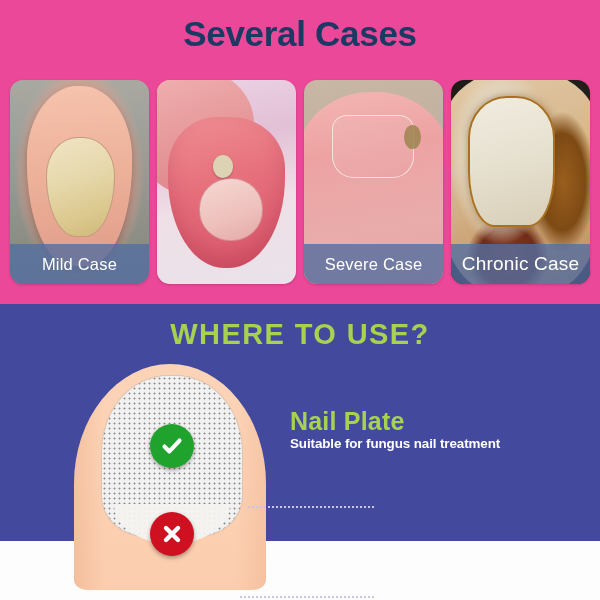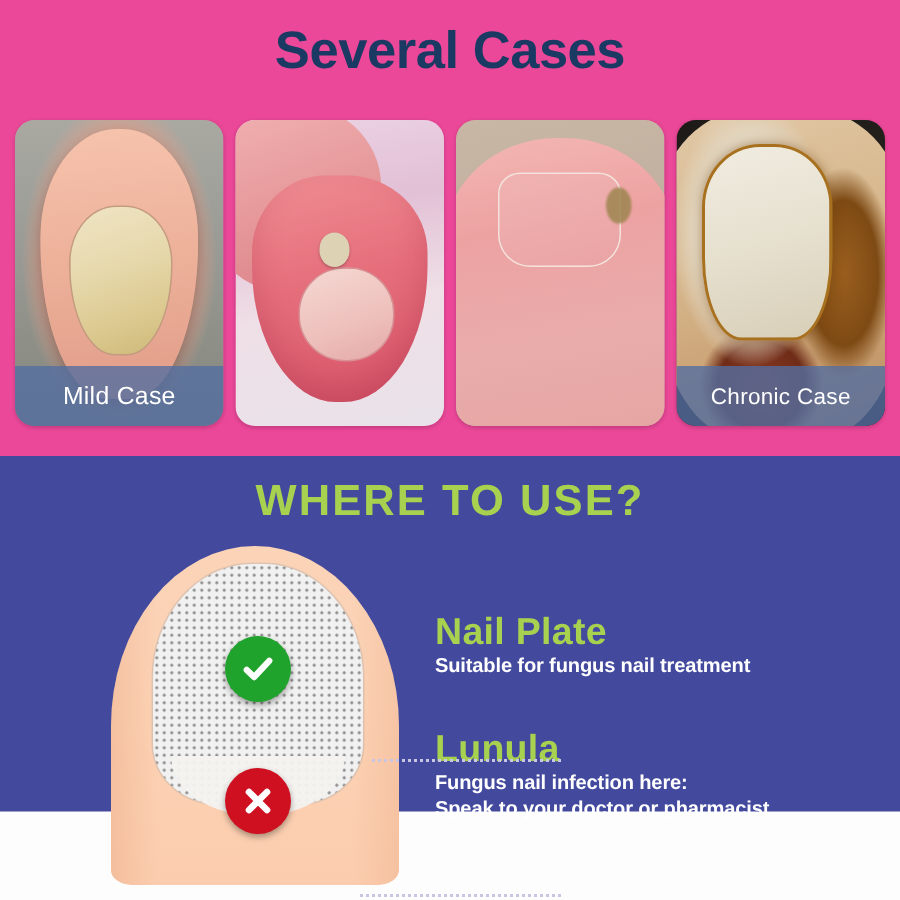--- a/index.html
+++ b/index.html
@@ -25,21 +25,21 @@
   }
   .photo{position:absolute;inset:0;}
   .caption{
     position:absolute;left:0;right:0;bottom:0;height:40px;
     background:rgba(84,110,160,.80);
     color:#ffffff;font-size:16.5px;font-weight:400;
     display:flex;align-items:center;justify-content:center;
     letter-spacing:.2px;
   }
   .card.c2 .caption{font-size:15.5px;}
-  .card.c4 .caption{font-size:15px;}
+  .card.c4 .caption{font-size:19px;}
 
   
   .ph1{background:
       radial-gradient(ellipse 38% 30% at 52% 58%, #e8dcae 0%, #ddcf9d 40%, rgba(221,207,157,0) 72%),
       radial-gradient(ellipse 46% 44% at 50% 48%, #f0bfa9 0%, #e8a894 55%, rgba(232,168,148,0) 80%),
       radial-gradient(ellipse 55% 62% at 50% 46%, #f2b9a4 0%, #e09f8b 62%, rgba(224,159,139,0) 85%),
       linear-gradient(180deg,#a9a9a2 0%,#9c9d97 35%,#8f9189 70%,#83857e 100%);
   }
   .ph1:after{content:"";position:absolute;left:12%;top:3%;width:76%;height:88%;
     border-radius:48% 48% 42% 42%/40% 40% 58% 58%;
@@ -167,20 +167,21 @@
           <div class="nail"></div>
           <div class="blob"></div>
         </div>
       </div>
 
       <div class="card c3">
         <div class="photo ph3">
           <div class="nail"></div>
           <div class="blob"></div>
         </div>
+        <div class="caption">Severe Case</div>
       </div>
 
       <div class="card c4">
         <div class="photo ph4">
           <div class="nail"></div>
         </div>
         <div class="caption">Chronic Case</div>
       </div>
 
     </div>
@@ -214,23 +215,18 @@
 
     <div class="labels">
 
       <div class="lbl-block">
         <div class="lbl-title">Nail Plate</div>
         <div class="lbl-line">Suitable for fungus nail treatment</div>
       </div>
 
       <div class="spacer"></div>
 
-      <div class="lbl-block">
-        <div class="lbl-title">Lunula</div>
-        <div class="lbl-line">Fungus nail infection here:</div>
-        <div class="lbl-line">Speak to your doctor or pharmacist</div>
-      </div>
 
     </div>
 
   </div>
 
 </div>
 
 </body></html>

